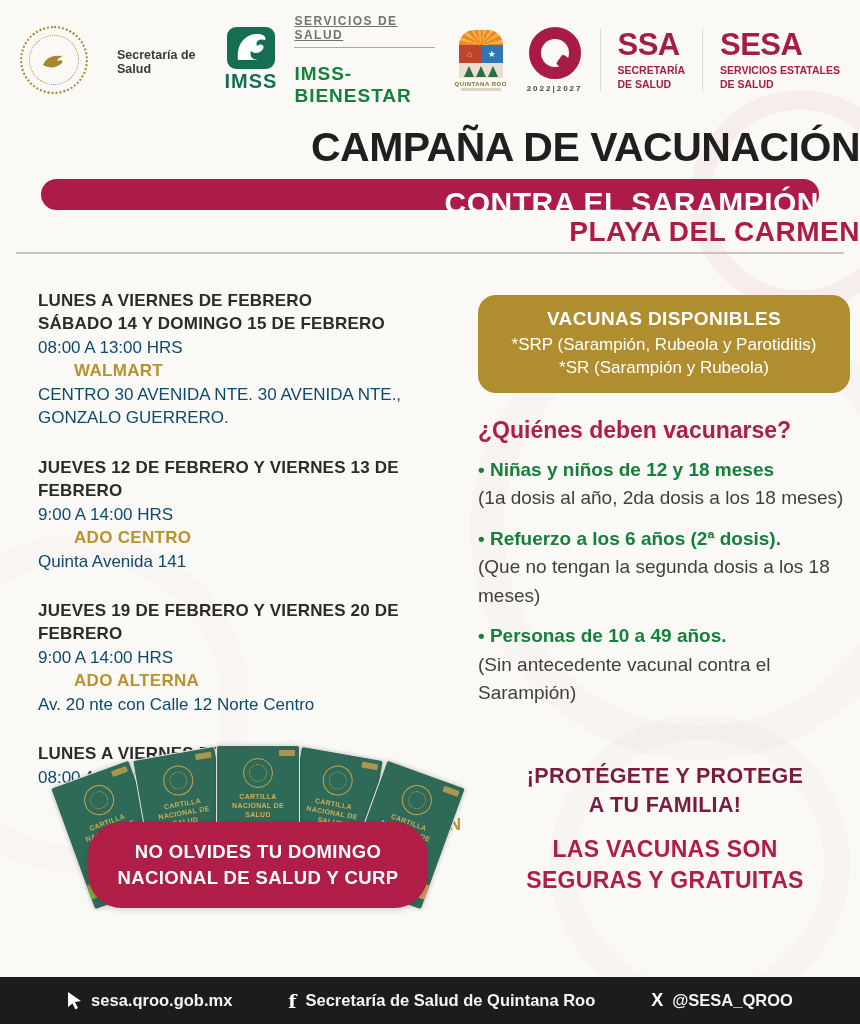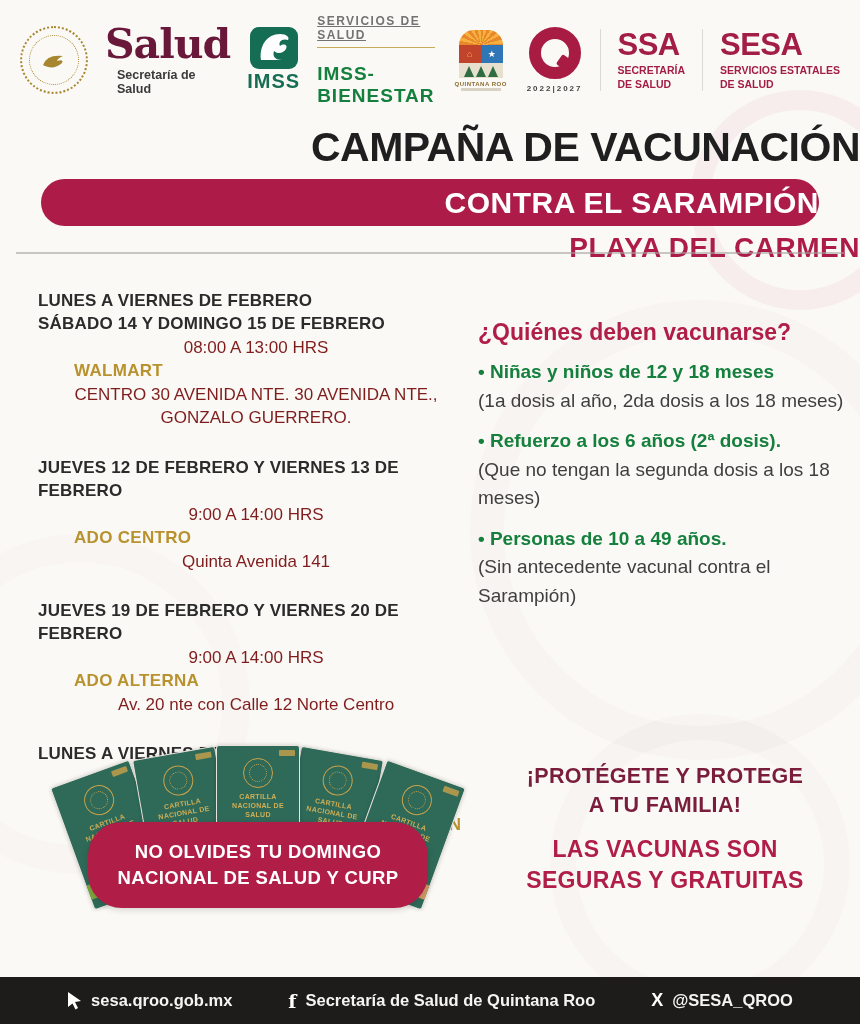--- a/index.html
+++ b/index.html
@@ -53,31 +53,31 @@
   .qyears { font-size:8px; font-weight:bold; color:#444; letter-spacing:2px; margin-top:5px; }
 
   .vdiv { width:1px; height:62px; background:#dcdad6; flex:none; }
   .agency { display:flex; flex-direction:column; flex:none; }
   .agency .abbr { font-size:31px; font-weight:800; color:#a31e47; line-height:1; letter-spacing:-.5px; }
   .agency .sub { font-size:10.5px; font-weight:bold; color:#a31e47; line-height:1.3; margin-top:4px; }
 
   
   .title-wrap { position:absolute; top:124px; left:0; right:0; text-align:right; }
   .title-main { font-size:41px; font-weight:800; color:#1f1f1f; letter-spacing:-.5px; }
-  .title-pill { margin:8px auto 0; width:778px; height:47px; background:#ad1c49; border-radius:24px;
+  .title-pill { margin:8px auto 0; width:778px; height:31px; background:#ad1c49; border-radius:24px;
                 color:#fff; font-size:30px; font-weight:800; line-height:47px; letter-spacing:.5px; }
   .title-city { margin-top:6px; font-size:28px; font-weight:800; color:#ad1c49; letter-spacing:.5px; }
   .hr { position:absolute; top:252px; left:16px; right:16px; height:1.5px; background:#a5a3a0; opacity:.6; }
 
   
   .schedule { position:absolute; left:38px; top:289px; width:436px; }
   .block { margin-bottom:26px; }
   .ln { font-size:17px; line-height:1.38; }
   .b  { font-weight:bold; color:#2b2b2b; letter-spacing:.2px; }
-  .r  { color:#7f1d1d;text-align:center; }
+  .r  { color:#0c4a6e; }
   .g  { font-weight:bold; color:#b8922f; letter-spacing:.3px;margin-left:36px; }
 
   
   .rightcol { position:absolute; left:478px; top:295px; width:372px; }
   .gold-box { background:#b08d2e; border-radius:18px; padding:13px 8px; text-align:center; color:#fff; }
   .gold-box .gt { font-size:19px; font-weight:800; letter-spacing:.4px; margin-bottom:4px; }
   .gold-box .gl { font-size:17px; line-height:1.35; }
   .who-h { margin-top:24px; font-size:23px; font-weight:800; color:#b01e48; }
   .who-item { margin-top:12px; }
   .who-lead { font-size:19px; font-weight:bold; color:#15803d; line-height:1.5; }
@@ -133,21 +133,20 @@
 
   <div class="header">
     <div class="seal">
       <div class="seal-inner">
         <svg width="34" height="30" viewBox="0 0 34 30">
             <path d="M6 20 q4 -11 20 -9 q-5 2 -6 5 q7 -2 5 2 q-8 7 -17 3 z" fill="#a8862f"></path>
           </svg>
       </div>
     </div>
     <div class="salud-txt">
-      <div class="t">Salud</div>
       <div class="s">Secretaría de Salud</div>
     </div>
     <div class="imss">
       <svg width="48" height="42" viewBox="0 0 48 42">
         <rect width="48" height="42" rx="9" fill="#156e54"></rect>
         <path d="M11 33 C9 19 17 7 30 7 c6 0 10 3 8 6 c-6 -2 -10 2 -8 6 c4 -3 8 -1 6 3 c-3 5 -9 5 -12 2 c-2 6 2 9 8 9 z" fill="#fff"></path>
       </svg>
       <div class="imss-abbr">IMSS</div>
     </div>
     <div class="bienestar">
@@ -222,20 +221,25 @@
     </div>
     <div class="block">
       <div class="ln b">LUNES A VIERNES DEL FEB.</div>
       <div class="ln r">08:00 A 13:00 HRS</div>
       <div class="ln g">CSU 1 EJIDO PLAYA</div>
       <div class="ln g">HOSPITAL GENERAL DE PLAYA DEL CARMEN</div>
     </div>
   </div>
 
   <div class="rightcol">
+    <div class="gold-box">
+      <div class="gt">VACUNAS DISPONIBLES</div>
+      <div class="gl">*SRP (Sarampión, Rubeola y Parotiditis)</div>
+      <div class="gl">*SR (Sarampión y Rubeola)</div>
+    </div>
     <div class="who-h">¿Quiénes deben vacunarse?</div>
     <div class="who-item">
       <div class="who-lead">• Niñas y niños de 12 y 18 meses</div>
       <div class="who-note">(1a dosis al año, 2da dosis a los 18 meses)</div>
     </div>
     <div class="who-item">
       <div class="who-lead">• Refuerzo a los 6 años (2ª dosis).</div>
       <div class="who-note">(Que no tengan la segunda dosis a los 18 meses)</div>
     </div>
     <div class="who-item">

